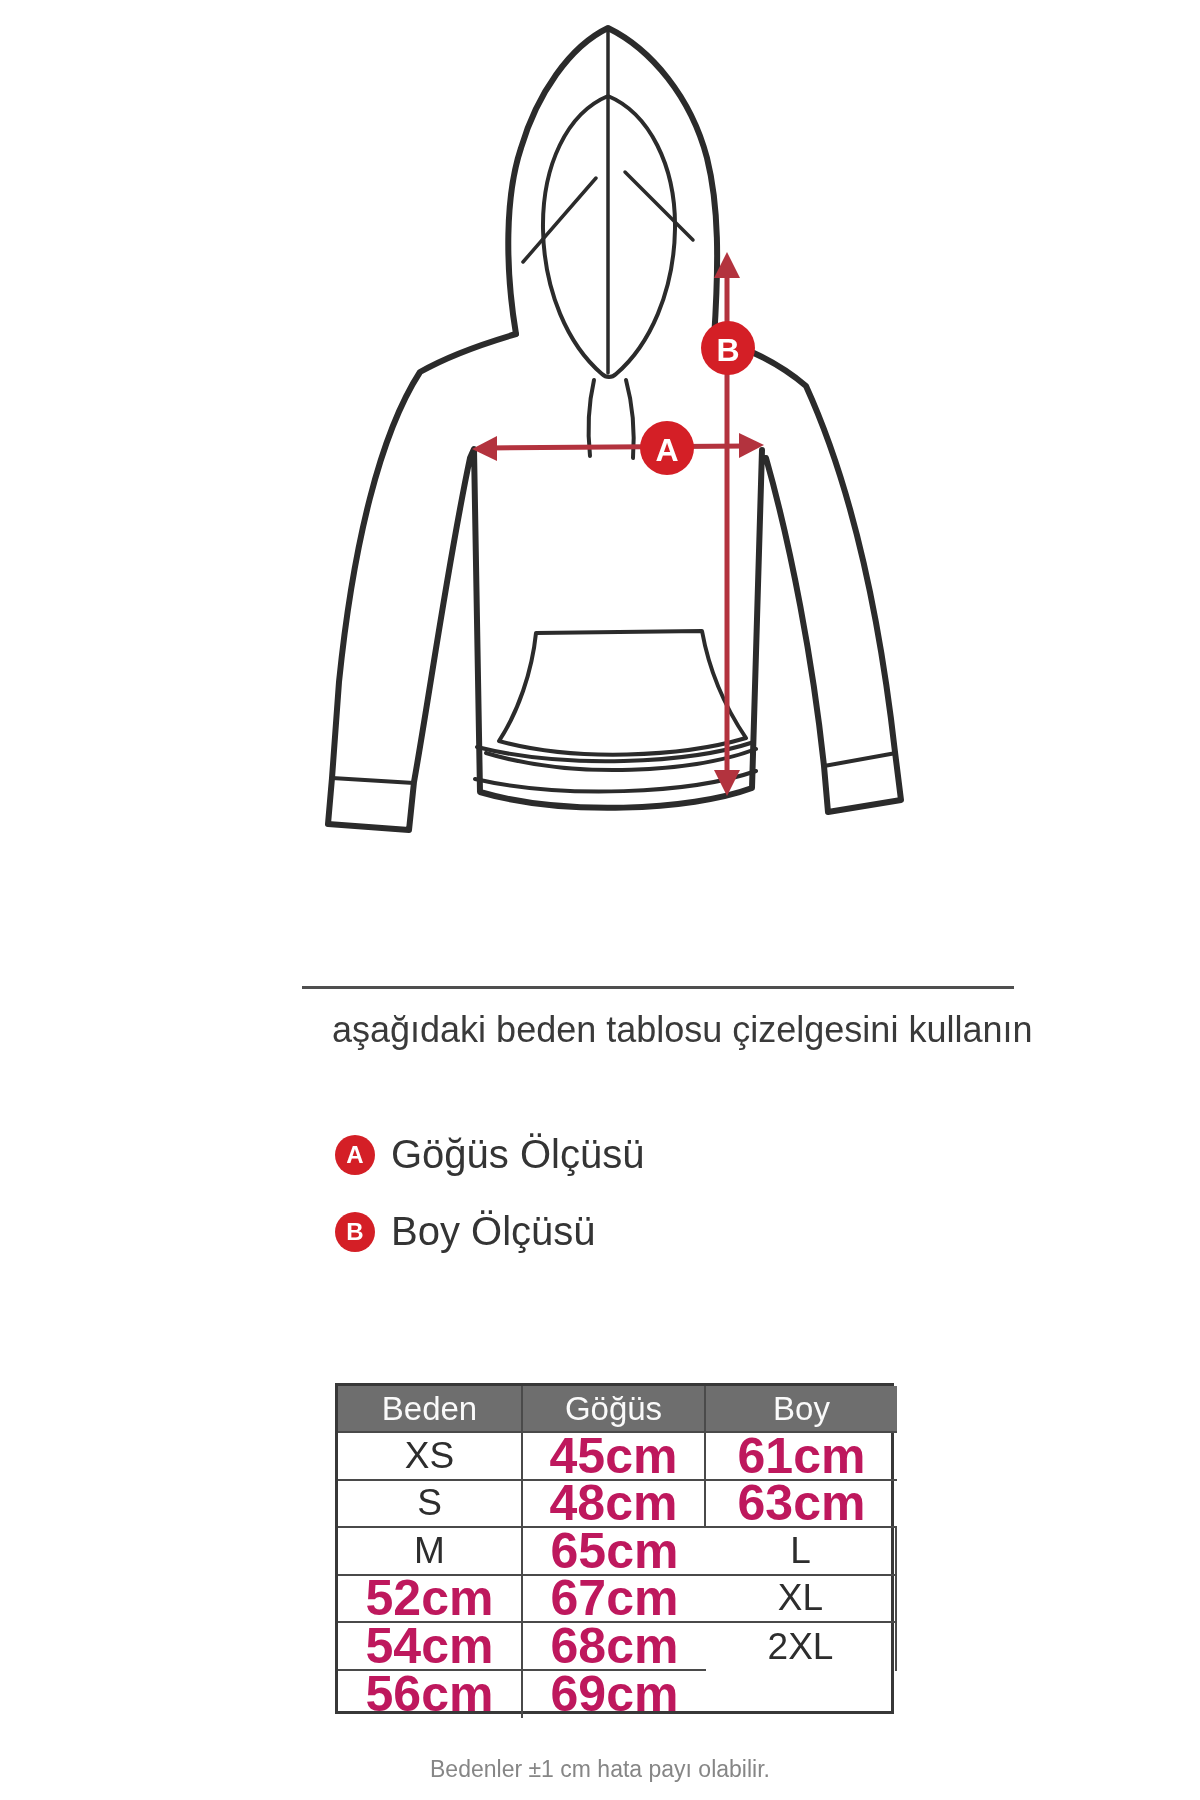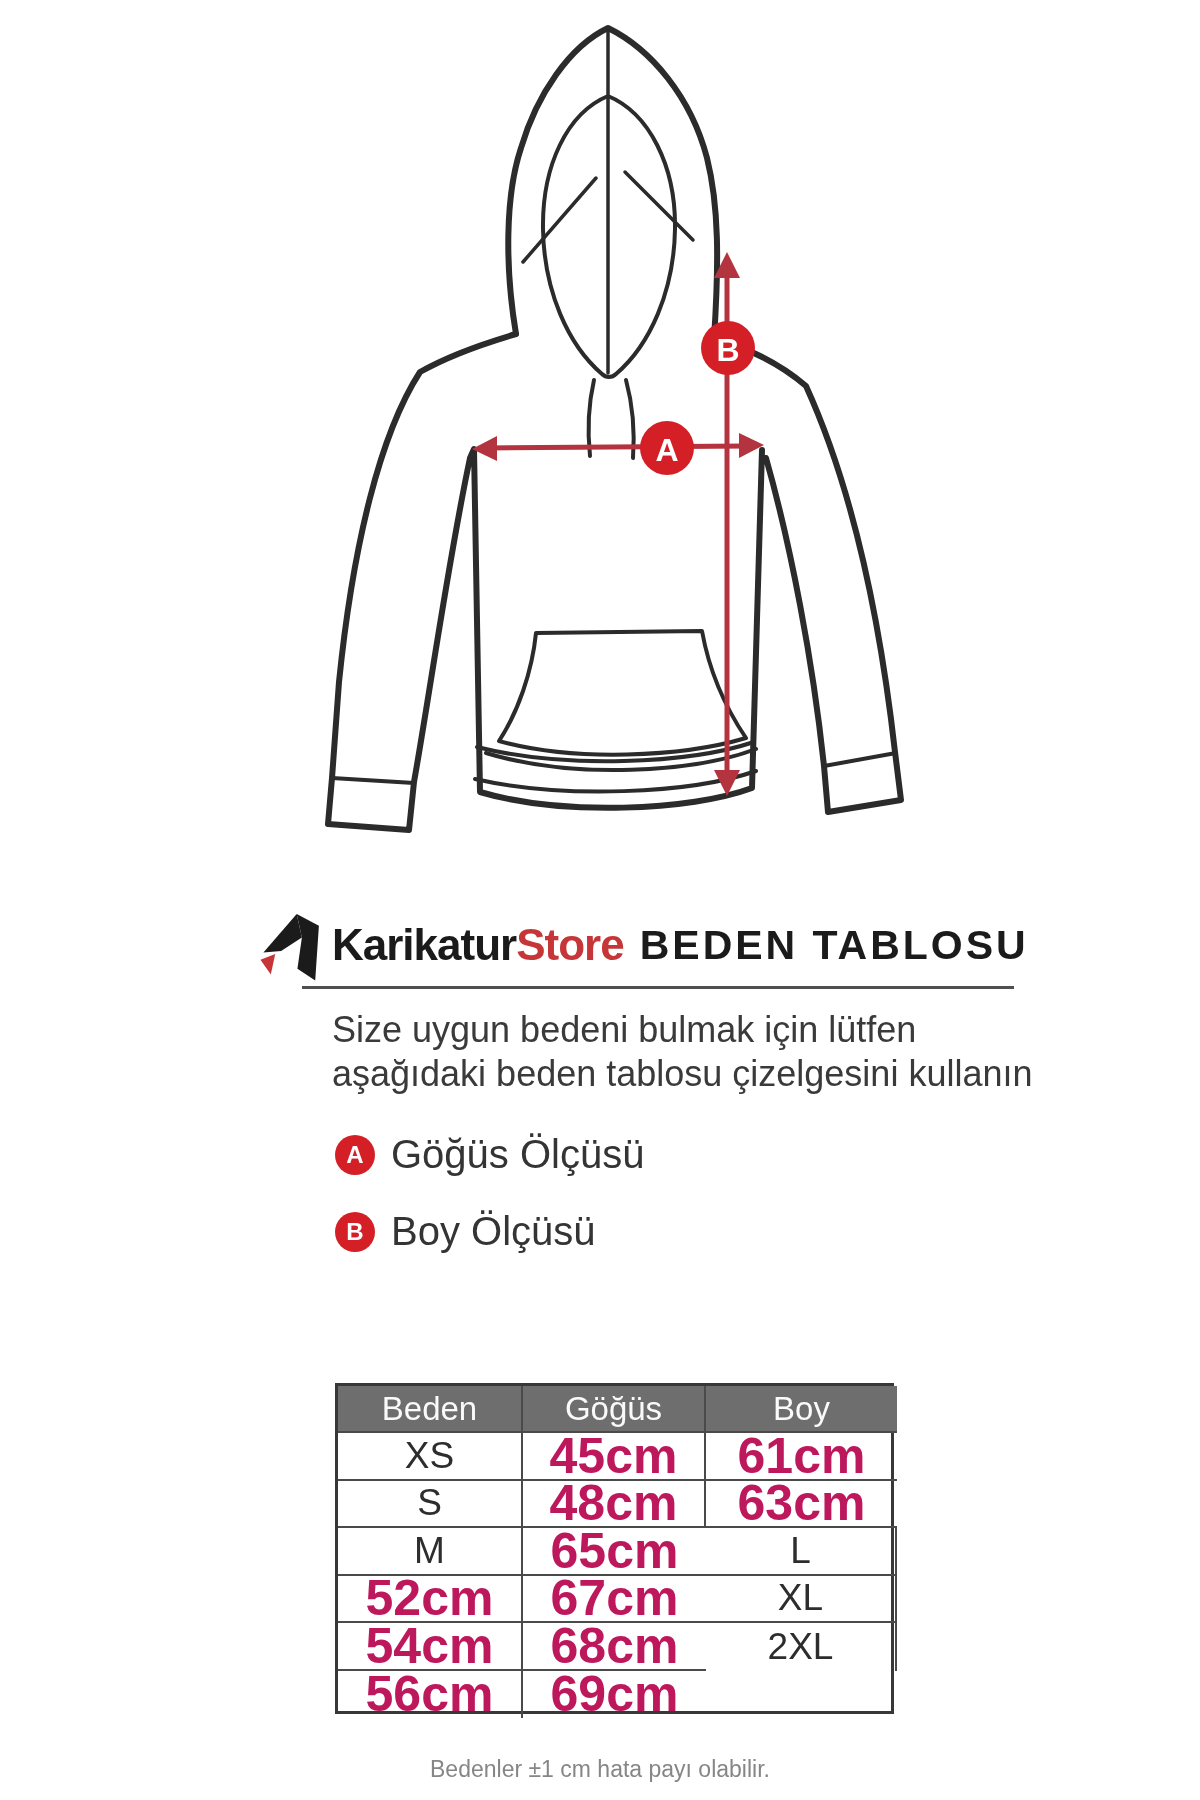--- a/index.html
+++ b/index.html
@@ -77,33 +77,23 @@
     <g>
       <circle cx="667" cy="448" r="27" fill="#d41f26"></circle>
       <text x="667" y="450" text-anchor="middle" dominant-baseline="central" font-size="32" font-weight="bold" fill="#ffffff">A</text>
     </g>
     <g>
       <circle cx="728" cy="348" r="27" fill="#d41f26"></circle>
       <text x="728" y="350" text-anchor="middle" dominant-baseline="central" font-size="32" font-weight="bold" fill="#ffffff">B</text>
     </g>
   </svg>
 
-  <div class="logo-row">
-    <svg class="logo-icon" viewBox="0 0 100 100">
-      <path d="M10,60 L55,8 L62,40 L34,58 Z" fill="#1b1b1b"></path>
-      <path d="M55,8 L85,24 L80,98 L56,82 L62,40 Z" fill="#1b1b1b"></path>
-      <path d="M6,70 L26,62 L20,90 Z" fill="#c63638"></path>
-    </svg>
-    <div class="brand-name"><span>Karikatur</span><span class="brand-red">Store</span></div>
-    <div class="brand-title">BEDEN TABLOSU</div>
-  </div>
   <div class="logo-underline"></div>
 
   <div class="intro">
-    <div>Size uygun bedeni bulmak için lütfen</div>
     <div>aşağıdaki beden tablosu çizelgesini kullanın</div>
   </div>
 
   <div class="legend-row legend-a">
     <div class="legend-badge">A</div>
     <div class="legend-label">Göğüs Ölçüsü</div>
   </div>
   <div class="legend-row legend-b">
     <div class="legend-badge">B</div>
     <div class="legend-label">Boy Ölçüsü</div>

